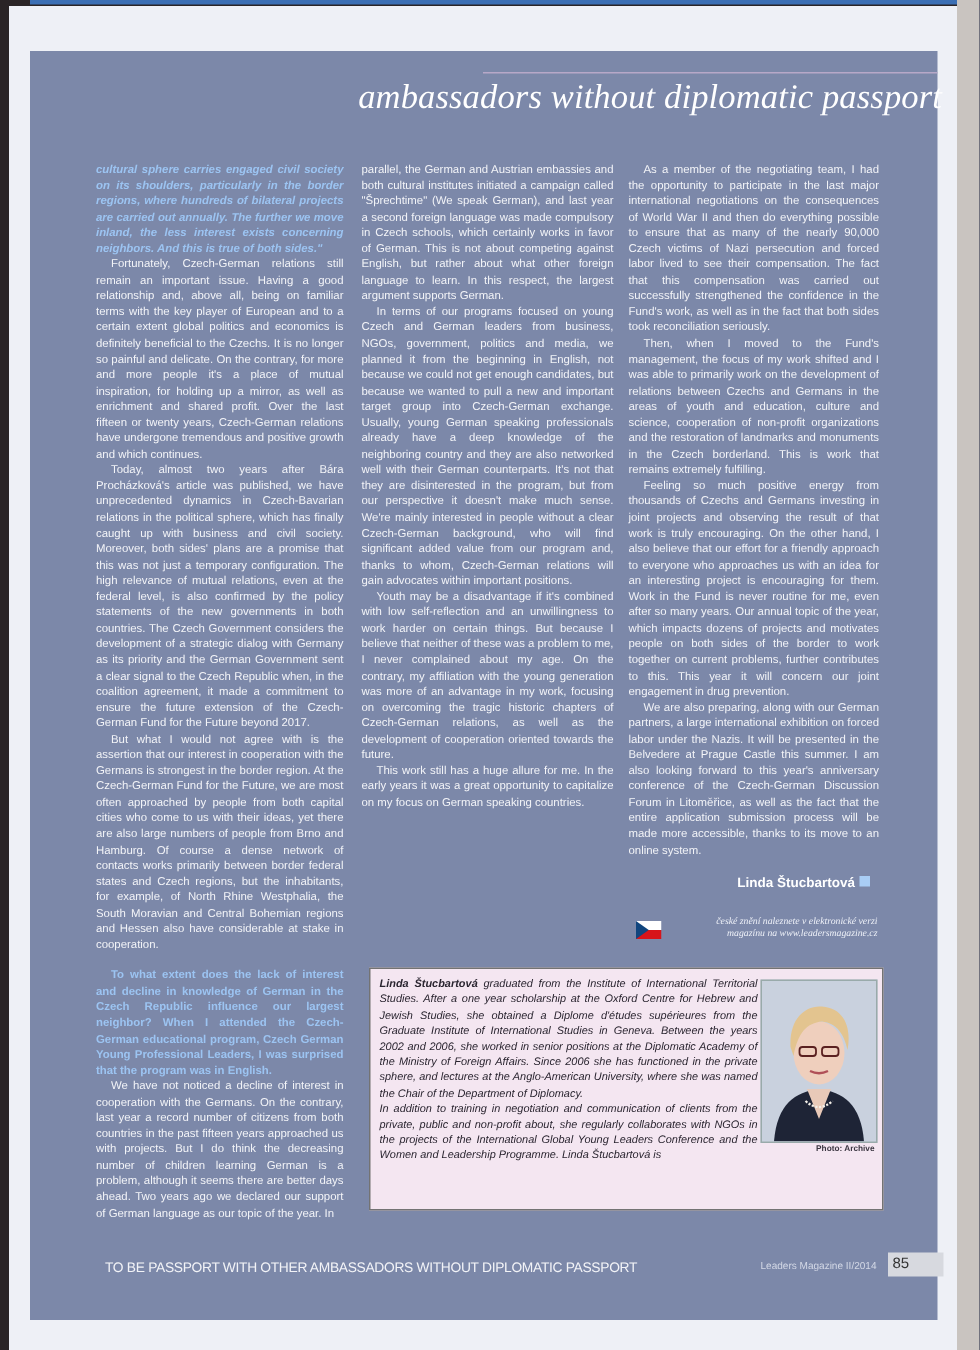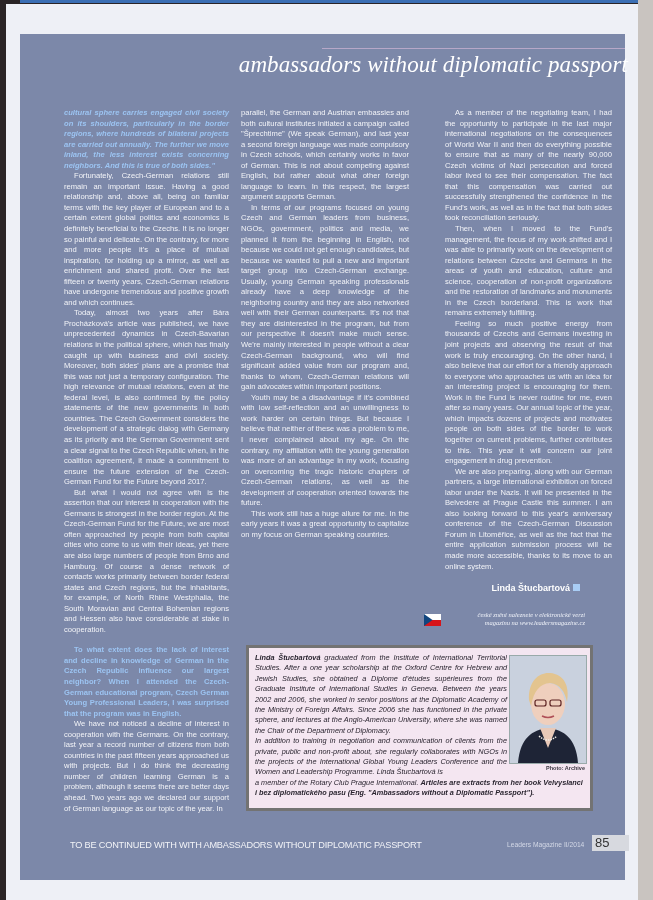--- a/index.html
+++ b/index.html
@@ -34,34 +34,34 @@
     text-align:justify;
   }
   .col p { margin:0; text-indent:10px; }
   .col p.noindent { text-indent:0; }
   .q {
     color:#9cc4f2; font-weight:bold; font-style:italic;
   }
   .qb { color:#9cc4f2; font-weight:bold; margin-top:10px !important; }
   .c1 { left:64px; width:165px; }
   .c2 { left:241px; width:168px; }
-  .c3 { left:419px; width:167px;margin-left:26px; }
+  .c3 { left:419px; width:167px; }
   .signature {
     position:absolute; left:470px; top:583px; width:110px; text-align:right;
     color:#ffffff; font-weight:bold; font-size:9px;
   }
   .sig-square { display:inline-block; width:7px; height:7px; background:#a9cdf5; margin-left:3px; vertical-align:0px; }
   .flag { position:absolute; left:424px; top:614px; width:17px; height:12px; }
   .czlink {
     position:absolute; left:455px; top:611px; width:130px; text-align:right;
     font-family:"Liberation Serif", serif; font-style:italic; font-size:6.5px; line-height:8px; color:#eef1f8;
   }
   .biobox {
     position:absolute; left:246px; top:645px; width:341px; height:160px;
-    background:#f4e6f1; border:3px solid #737373;
+    background:#f4e6f1; border:1px solid #737373;
   }
   .biotext {
     position:absolute; left:6px; top:5px; width:252px;
     font-family:"Liberation Sans", sans-serif; font-style:italic; font-size:7.3px; line-height:10.4px;
     color:#2a2530; text-align:justify;
   }
   .biotext .name, .biotext .bold { font-weight:bold; }
   .biotext-tail {
     position:absolute; left:6px; top:130px; width:330px;
     font-family:"Liberation Sans", sans-serif; font-style:italic; font-size:7.3px; line-height:10.4px; color:#2a2530;
@@ -76,21 +76,21 @@
   }
   .footer-text {
     position:absolute; left:70px; top:840px; color:#f2f3f7;
     font-family:"Liberation Sans", sans-serif; font-size:9.2px; letter-spacing:-0.2px; white-space:nowrap;
   }
   .footer-mag {
     position:absolute; left:507px; top:841px; color:#d3d8e6; font-size:6.7px; white-space:nowrap;
   }
   .pagenum {
     position:absolute; left:592px; top:835px; width:37px; height:16px; background:#d7d9df;
-    color:#333; font-size:13px; line-height:16px; padding-left:3px; box-sizing:border-box;
+    color:#333; font-size:10px; line-height:16px; padding-left:3px; box-sizing:border-box;
   }
 </style>
 </head>
 <body>
 
 <div class="paper"></div>
 <div class="edge-right"></div>
 <div class="topstrip"></div>
 
 <div class="panel"></div>
@@ -132,34 +132,31 @@
 <div class="czlink">
   <div>české znění naleznete v elektronické verzi</div>
   <div>magazínu na www.leadersmagazine.cz</div>
 </div>
 
 <div class="biobox">
   <div class="biotext">
     <span class="name">Linda Štucbartová</span><span> graduated from the Institute of International Territorial Studies. After a one year scholarship at the Oxford Centre for Hebrew and Jewish Studies, she obtained a Diplome d'études supérieures from the Graduate Institute of International Studies in Geneva. Between the years 2002 and 2006, she worked in senior positions at the Diplomatic Academy of the Ministry of Foreign Affairs. Since 2006 she has functioned in the private sphere, and lectures at the Anglo-American University, where she was named the Chair of the Department of Diplomacy.</span><br>
     <span>In addition to training in negotiation and communication of clients from the private, public and non-profit about, she regularly collaborates with NGOs in the projects of the International Global Young Leaders Conference and the Women and Leadership Programme. Linda Štucbartová is</span>
   </div>
-  <div class="biotext-tail">
-    <span>a member of the Rotary Club Prague International. </span><span class="bold" style="font-weight:bold">Articles are extracts from her book Velvyslanci i bez diplomatického pasu (Eng. "Ambassadors without a Diplomatic Passport").</span>
-  </div>
   <div class="photo">
     <svg width="76" height="107" viewBox="0 0 76 107">
       <rect width="76" height="107" fill="#c9d1de"></rect>
       <path d="M8 107 C10 82 22 74 38 72 C54 74 66 82 68 107 Z" fill="#1e2436"></path>
       <path d="M30 72 L38 92 L46 72 Z" fill="#e8c9b8"></path>
       <ellipse cx="38" cy="48" rx="17" ry="21" fill="#efcfbd"></ellipse>
       <path d="M19 44 C18 24 30 16 40 17 C54 18 60 30 57 46 C55 36 50 28 40 27 C30 28 24 34 21 50 Z" fill="#e3c48f"></path>
       <rect x="25" y="44" width="11" height="6" rx="2" fill="none" stroke="#5a2020" stroke-width="1.2"></rect>
       <rect x="40" y="44" width="11" height="6" rx="2" fill="none" stroke="#5a2020" stroke-width="1.2"></rect>
       <path d="M32 60 Q38 63 44 60" stroke="#b05058" stroke-width="1.5" fill="none"></path>
       <path d="M29 80 Q38 88 47 80" stroke="#f3efe8" stroke-width="1.5" fill="none" stroke-dasharray="1.5 1"></path>
     </svg>
   </div>
   <div class="photo-credit">Photo: Archive</div>
 </div>
 
-<div class="footer-text">TO BE CONTINUED WITH WITH AMBASSADORS WITHOUT DIPLOMATIC PASSPORT</div>
+<div class="footer-text">TO BE PASSPORT WITH OTHER AMBASSADORS WITHOUT DIPLOMATIC PASSPORT</div>
 <div class="footer-mag">Leaders Magazine II/2014</div>
 <div class="pagenum">85</div>
 
 </body></html>

